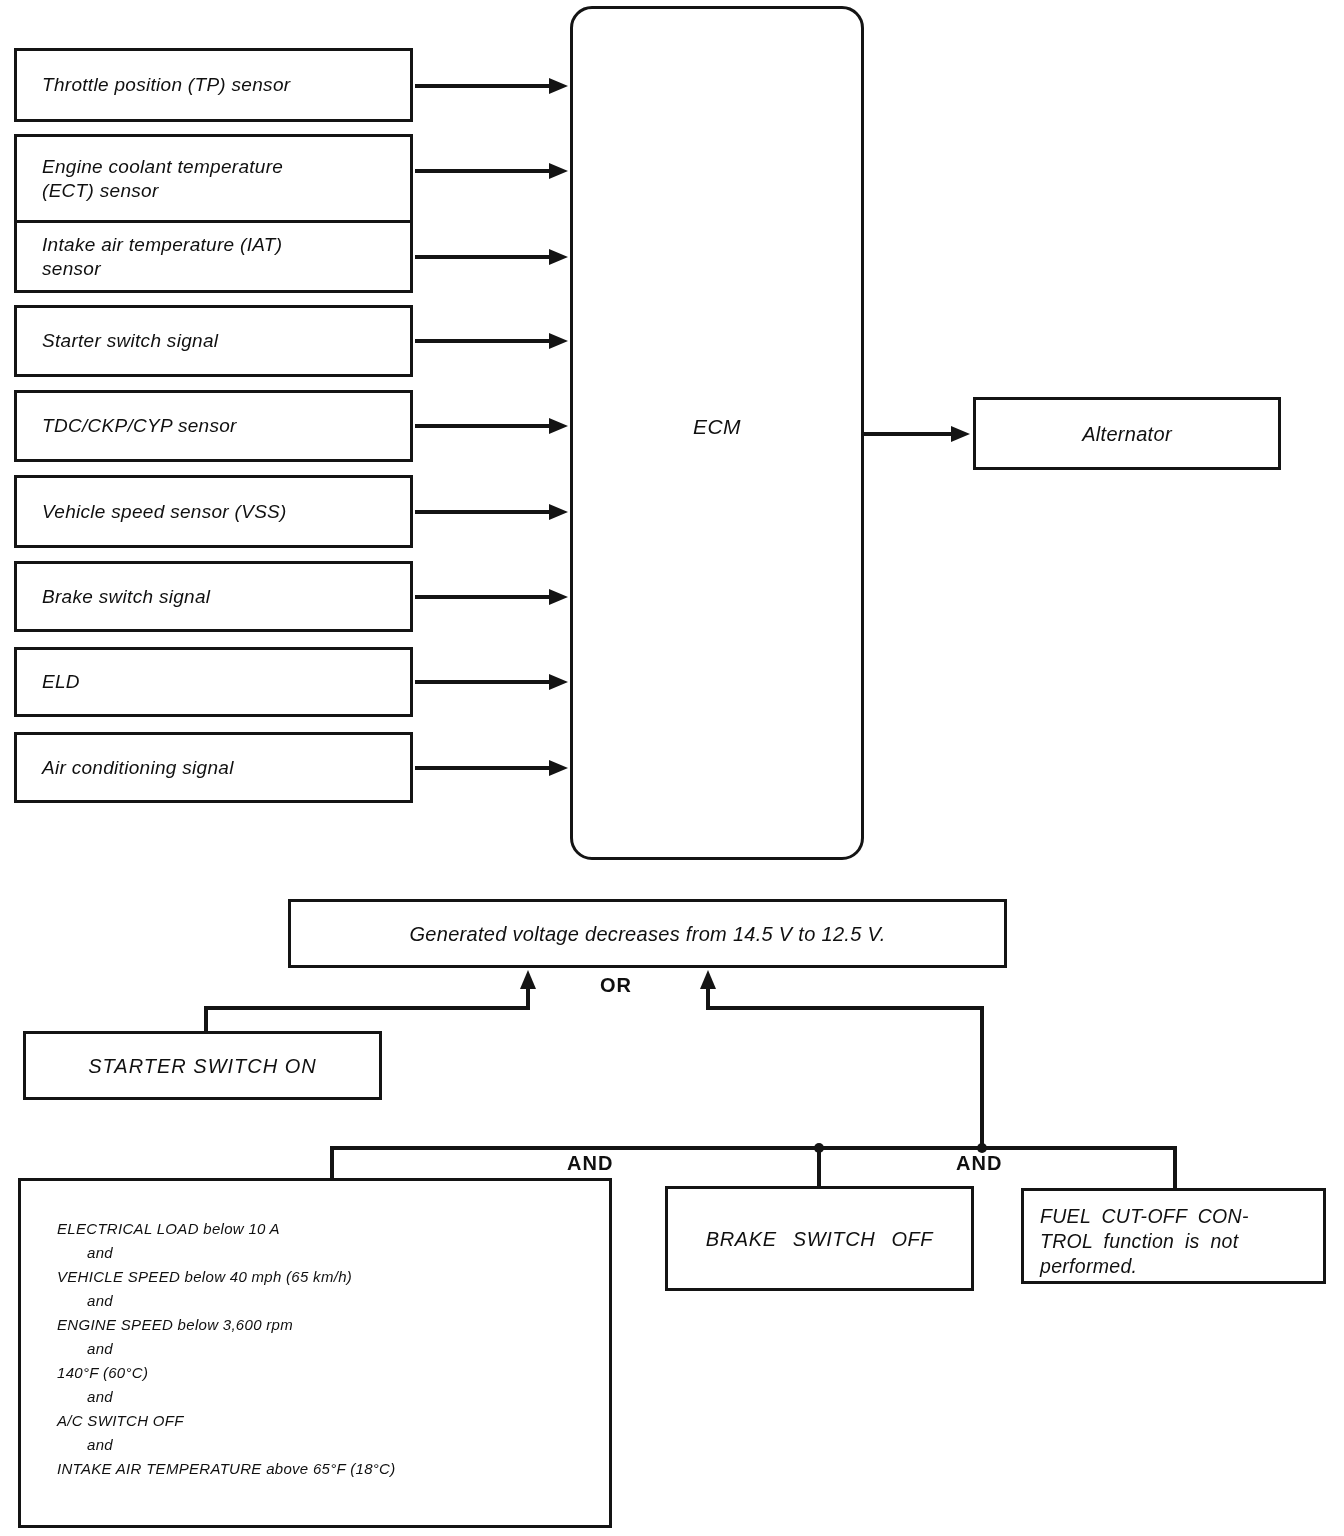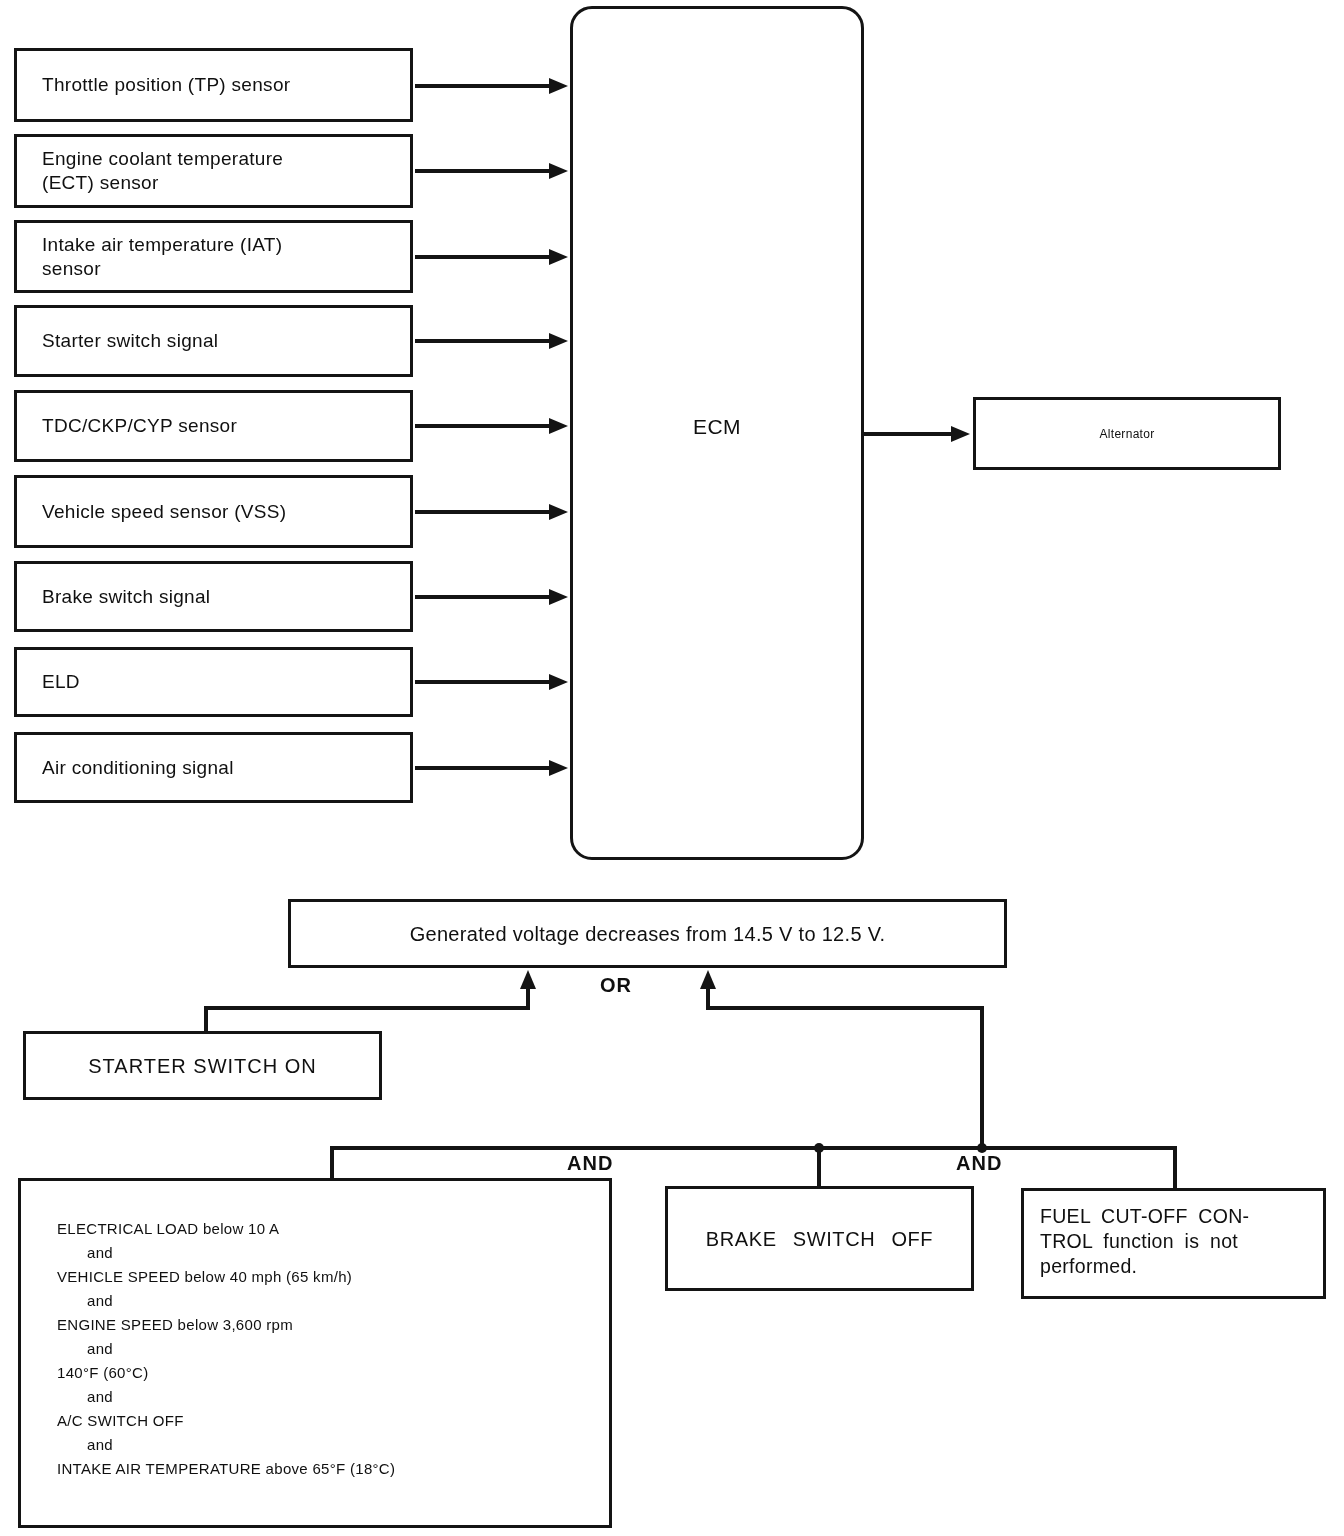--- a/index.html
+++ b/index.html
@@ -3,45 +3,45 @@
 <meta charset="utf-8">
 <style>
   html,body{margin:0;padding:0;background:#ffffff;}
   .canvas{
     position:relative;width:1344px;height:1536px;background:#fff;
     font-family:"Liberation Sans", sans-serif;color:#101010;overflow:hidden;
   }
   .box{
     position:absolute;border:3px solid #141414;background:#fff;
     box-sizing:border-box;display:flex;align-items:center;
-    font-size:19px;line-height:24px;letter-spacing:.3px;
+    font-size:19px;line-height:24px;letter-spacing:.3px;font-style:italic;
   }
   .input-box{left:14px;width:399px;padding:0 90px 0 25px;}
   .ecm-box{left:570px;top:6px;width:294px;height:854px;justify-content:center;border-radius:22px;}
   .ecm-label{position:absolute;top:406px;left:0;width:100%;text-align:center;font-size:21px;letter-spacing:.5px;}
-  .alt-box{left:973px;top:397px;width:308px;height:73px;justify-content:center;font-size:12px;text-align:center;}
+  .alt-box{left:973px;top:397px;width:308px;height:73px;justify-content:center;font-size:20px;text-align:center;}
   .result-box{left:288px;top:899px;width:719px;height:69px;justify-content:center;font-size:20px;}
   .starter-box{left:23px;top:1031px;width:359px;height:69px;justify-content:center;font-size:20px;letter-spacing:1px;}
   .brake-box{left:665px;top:1186px;width:309px;height:105px;justify-content:center;font-size:20px;letter-spacing:.6px;word-spacing:10px;}
-  .fuel-box{left:1021px;top:1188px;width:305px;height:111px;display:block;padding:13px 10px 0 16px;font-size:19.5px;line-height:25px;word-spacing:5px;}
+  .fuel-box{left:1021px;top:1188px;width:305px;height:96px;display:block;padding:13px 10px 0 16px;font-size:19.5px;line-height:25px;word-spacing:5px;}
   .cond-box{left:18px;top:1178px;width:594px;height:350px;display:block;padding:36px 10px 0 36px;font-size:15px;line-height:24px;}
   .cond-line{white-space:nowrap;}
   .and-line{padding-left:30px;}
   .gate-label{position:absolute;font-size:20px;font-weight:bold;letter-spacing:1px;}
   svg.wires{position:absolute;left:0;top:0;pointer-events:none;}
 </style>
 </head>
 <body>
 
 <div class="canvas">
 
   <div class="box input-box" style="top:48px;height:74px;">
       <span>Throttle position (TP) sensor</span>
     </div>
-  <div class="box input-box" style="top:134px;height:74px;">
+  <div class="box input-box" style="top:134px;height:89px;">
       <span>Engine coolant temperature (ECT) sensor</span>
     </div>
   <div class="box input-box" style="top:220px;height:73px;">
       <span>Intake air temperature (IAT) sensor</span>
     </div>
   <div class="box input-box" style="top:305px;height:72px;">
       <span>Starter switch signal</span>
     </div>
   <div class="box input-box" style="top:390px;height:72px;">
       <span>TDC/CKP/CYP sensor</span>

